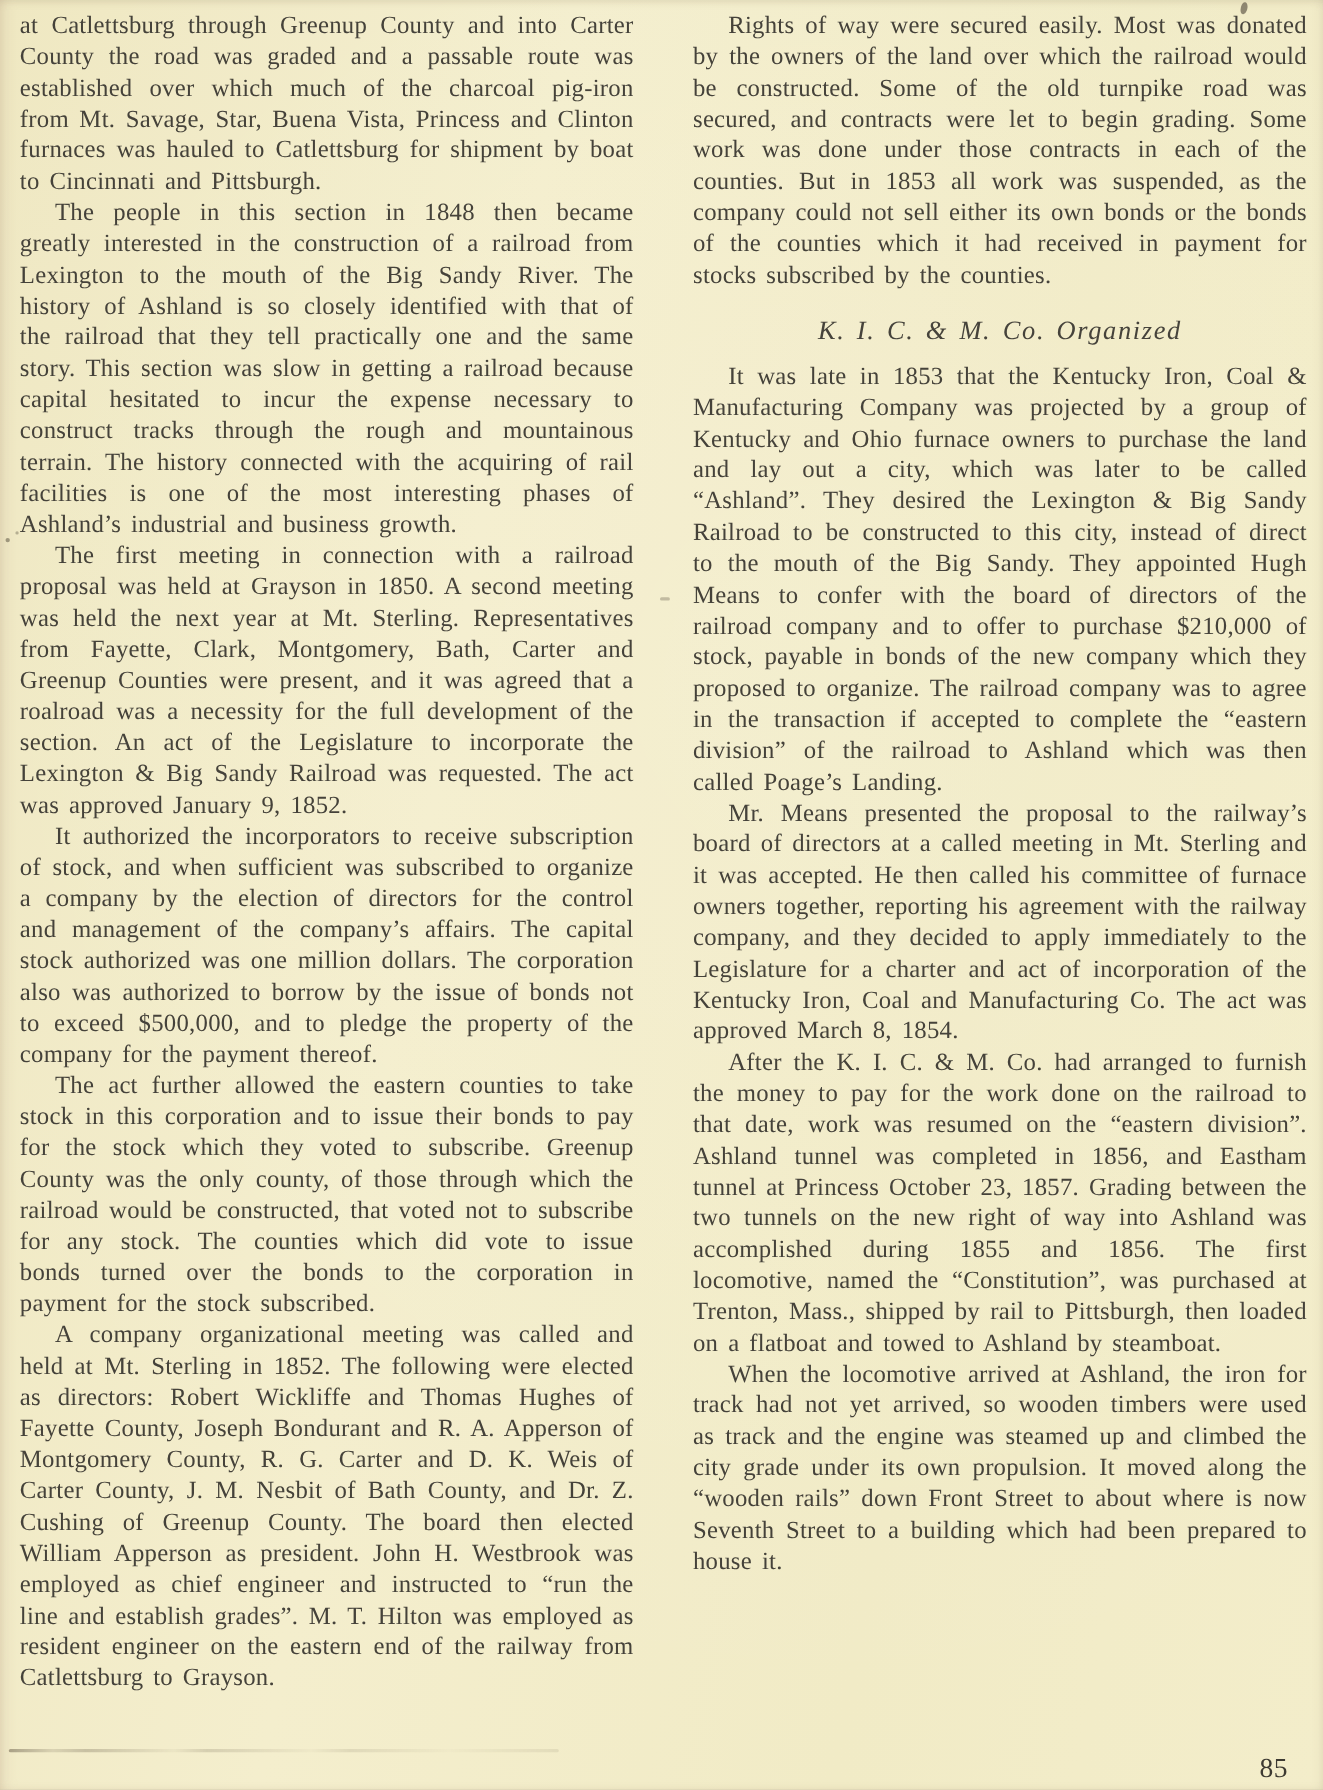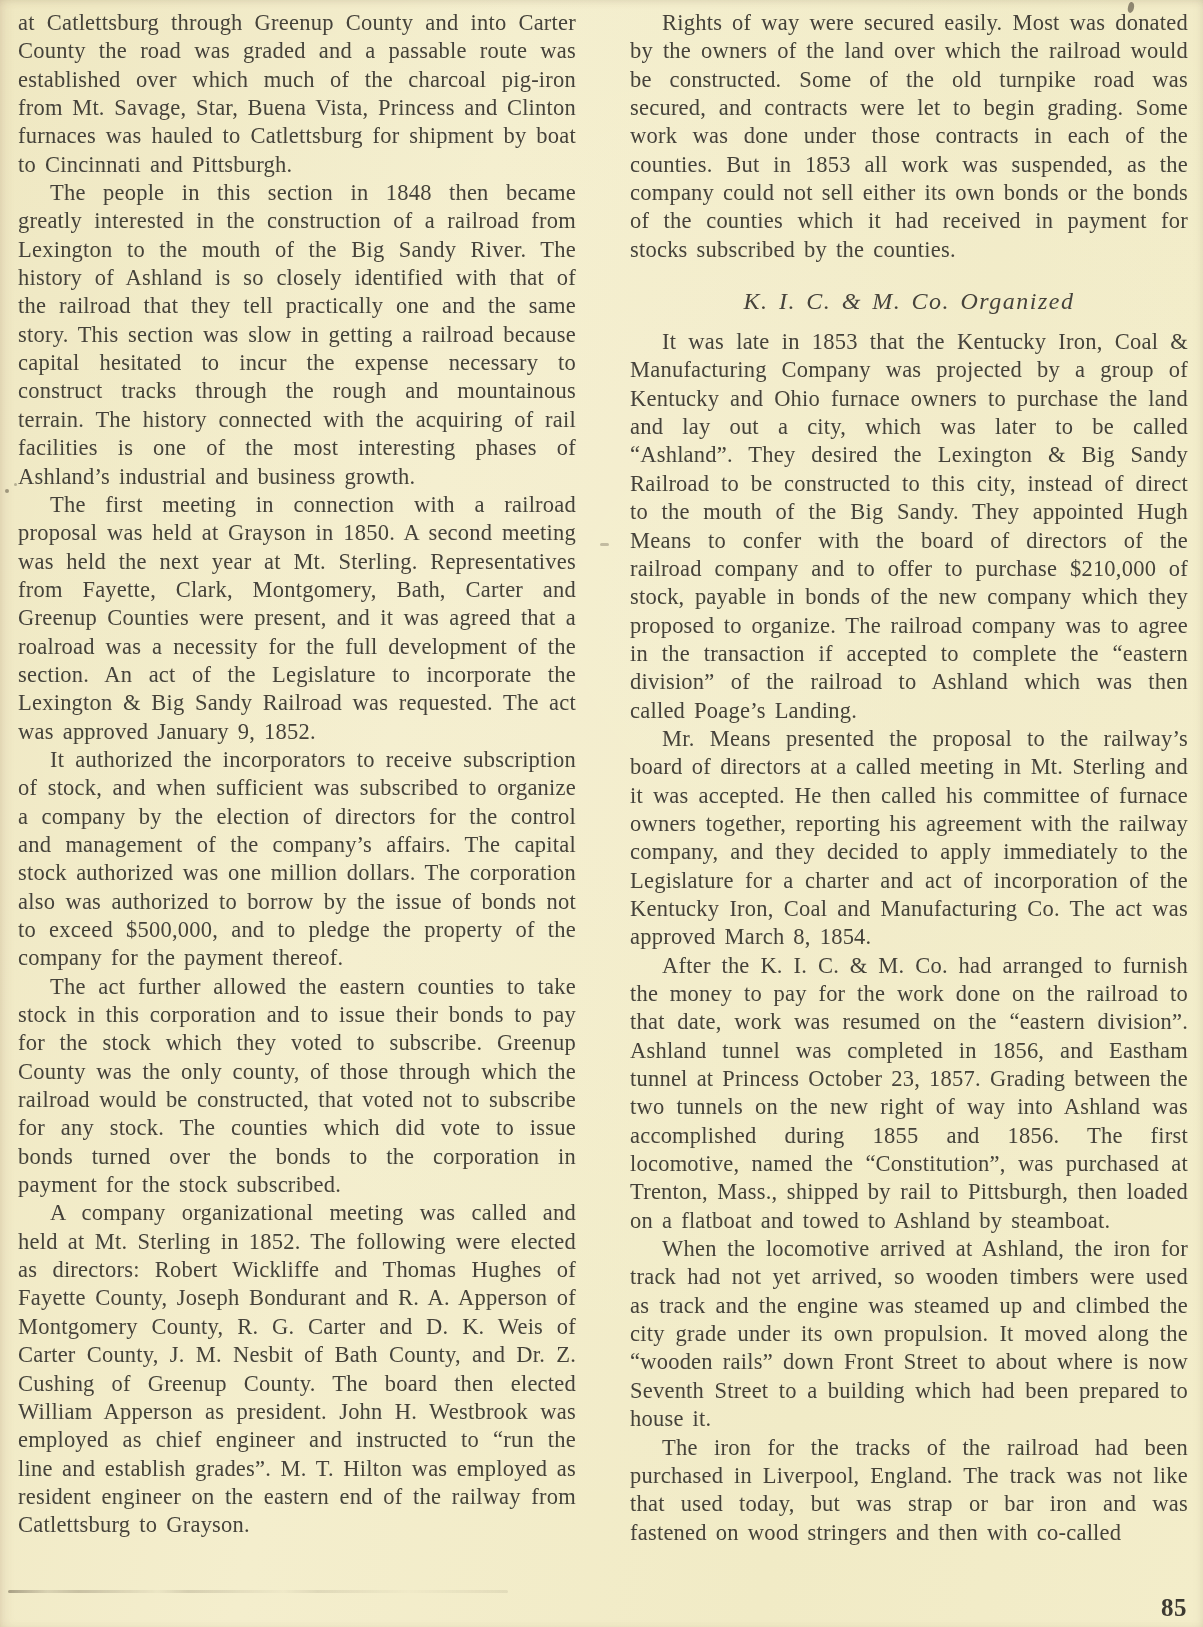--- a/index.html
+++ b/index.html
@@ -50,24 +50,24 @@
     line-height: 28px;
     font-weight: normal;
     font-style: italic;
     text-align: center;
     letter-spacing: 1.5px;
     word-spacing: 0.12em;
     color: #46433b;
   }
   .page-number {
     position: absolute;
-    right: 16px;
+    right: 32px;
     bottom: 5px;
     font-size: 25px;
-    font-weight: bold;
+    font-weight: normal;
     letter-spacing: 0.5px;
     color: #3d3a32;
   }
   
   .ink-speck-top {
     position: absolute;
     left: 1128px;
     top: 2px;
     width: 6px;
     height: 11px;
@@ -140,21 +140,20 @@
       <p class="para">A company organizational meeting was called and held at Mt. Sterling in 1852.  The following were elected as directors:  Robert Wickliffe and Thomas Hughes of Fayette County, Joseph Bondurant and R. A. Apperson of Montgomery County, R. G. Carter and D. K. Weis of Carter County, J. M. Nesbit of Bath County, and Dr. Z. Cushing of Greenup County.  The board then elected William Apperson as president. John H. Westbrook was employed as chief engineer and instructed to “run the line and establish grades”. M. T. Hilton was employed as resident engineer on the eastern end of the railway from Catlettsburg to Grayson.</p>
     </div>
 
     <div class="col">
       <p class="para">Rights of way were secured easily.  Most was donated by the owners of the land over which the railroad would be constructed.  Some of the old turnpike road was secured, and contracts were let to begin grading.  Some work was done under those contracts in each of the counties.  But in 1853 all work was suspended, as the company could not sell either its own bonds or the bonds of the counties which it had received in payment for stocks subscribed by the counties.</p>
       <h2 class="section-heading">K. I. C. &amp; M. Co. Organized</h2>
       <p class="para">It was late in 1853 that the Kentucky Iron, Coal &amp; Manufacturing Company was projected by a group of Kentucky and Ohio furnace owners to purchase the land and lay out a city, which was later to be called “Ashland”.  They desired the Lexington &amp; Big Sandy Railroad to be constructed to this city, instead of direct to the mouth of the Big Sandy.  They appointed Hugh Means to confer with the board of directors of the railroad company and to offer to purchase $210,000 of stock, payable in bonds of the new company which they proposed to organize.  The railroad company was to agree in the transaction if accepted to complete the “eastern division” of the railroad to Ashland which was then called Poage’s Landing.</p>
       <p class="para">Mr. Means presented the proposal to the railway’s board of directors at a called meeting in Mt. Sterling and it was accepted.  He then called his committee of furnace owners together, reporting his agreement with the railway company, and they decided to apply immediately to the Legislature for a charter and act of incorporation of the Kentucky Iron, Coal and Manufacturing Co.  The act was approved March 8, 1854.</p>
       <p class="para">After the K. I. C. &amp; M. Co. had arranged to furnish the money to pay for the work done on the railroad to that date, work was resumed on the “eastern division”. Ashland tunnel was completed in 1856, and Eastham tunnel at Princess October 23, 1857.  Grading between the two tunnels on the new right of way into Ashland was accomplished during 1855 and 1856.  The first locomotive, named the “Constitution”, was purchased at Trenton, Mass., shipped by rail to Pittsburgh, then loaded on a flatboat and towed to Ashland by steamboat.</p>
       <p class="para">When the locomotive arrived at Ashland, the iron for track had not yet arrived, so wooden timbers were used as track and the engine was steamed up and climbed the city grade under its own propulsion.  It moved along the “wooden rails” down Front Street to about where is now Seventh Street to a building which had been prepared to house it.</p>
-      <p class="para">The iron for the tracks of the railroad had been purchased in Liverpool, England.  The track was not like that used today, but was strap or bar iron and was fastened on wood stringers and then with co-called</p>
     </div>
 
   </div>
 
   <div class="page-number">85</div>
 
   <div class="ink-speck-top"></div>
   <div class="smudge-bottom"></div>
   <div class="margin-dot-1"></div>
   <div class="margin-dot-2"></div>

